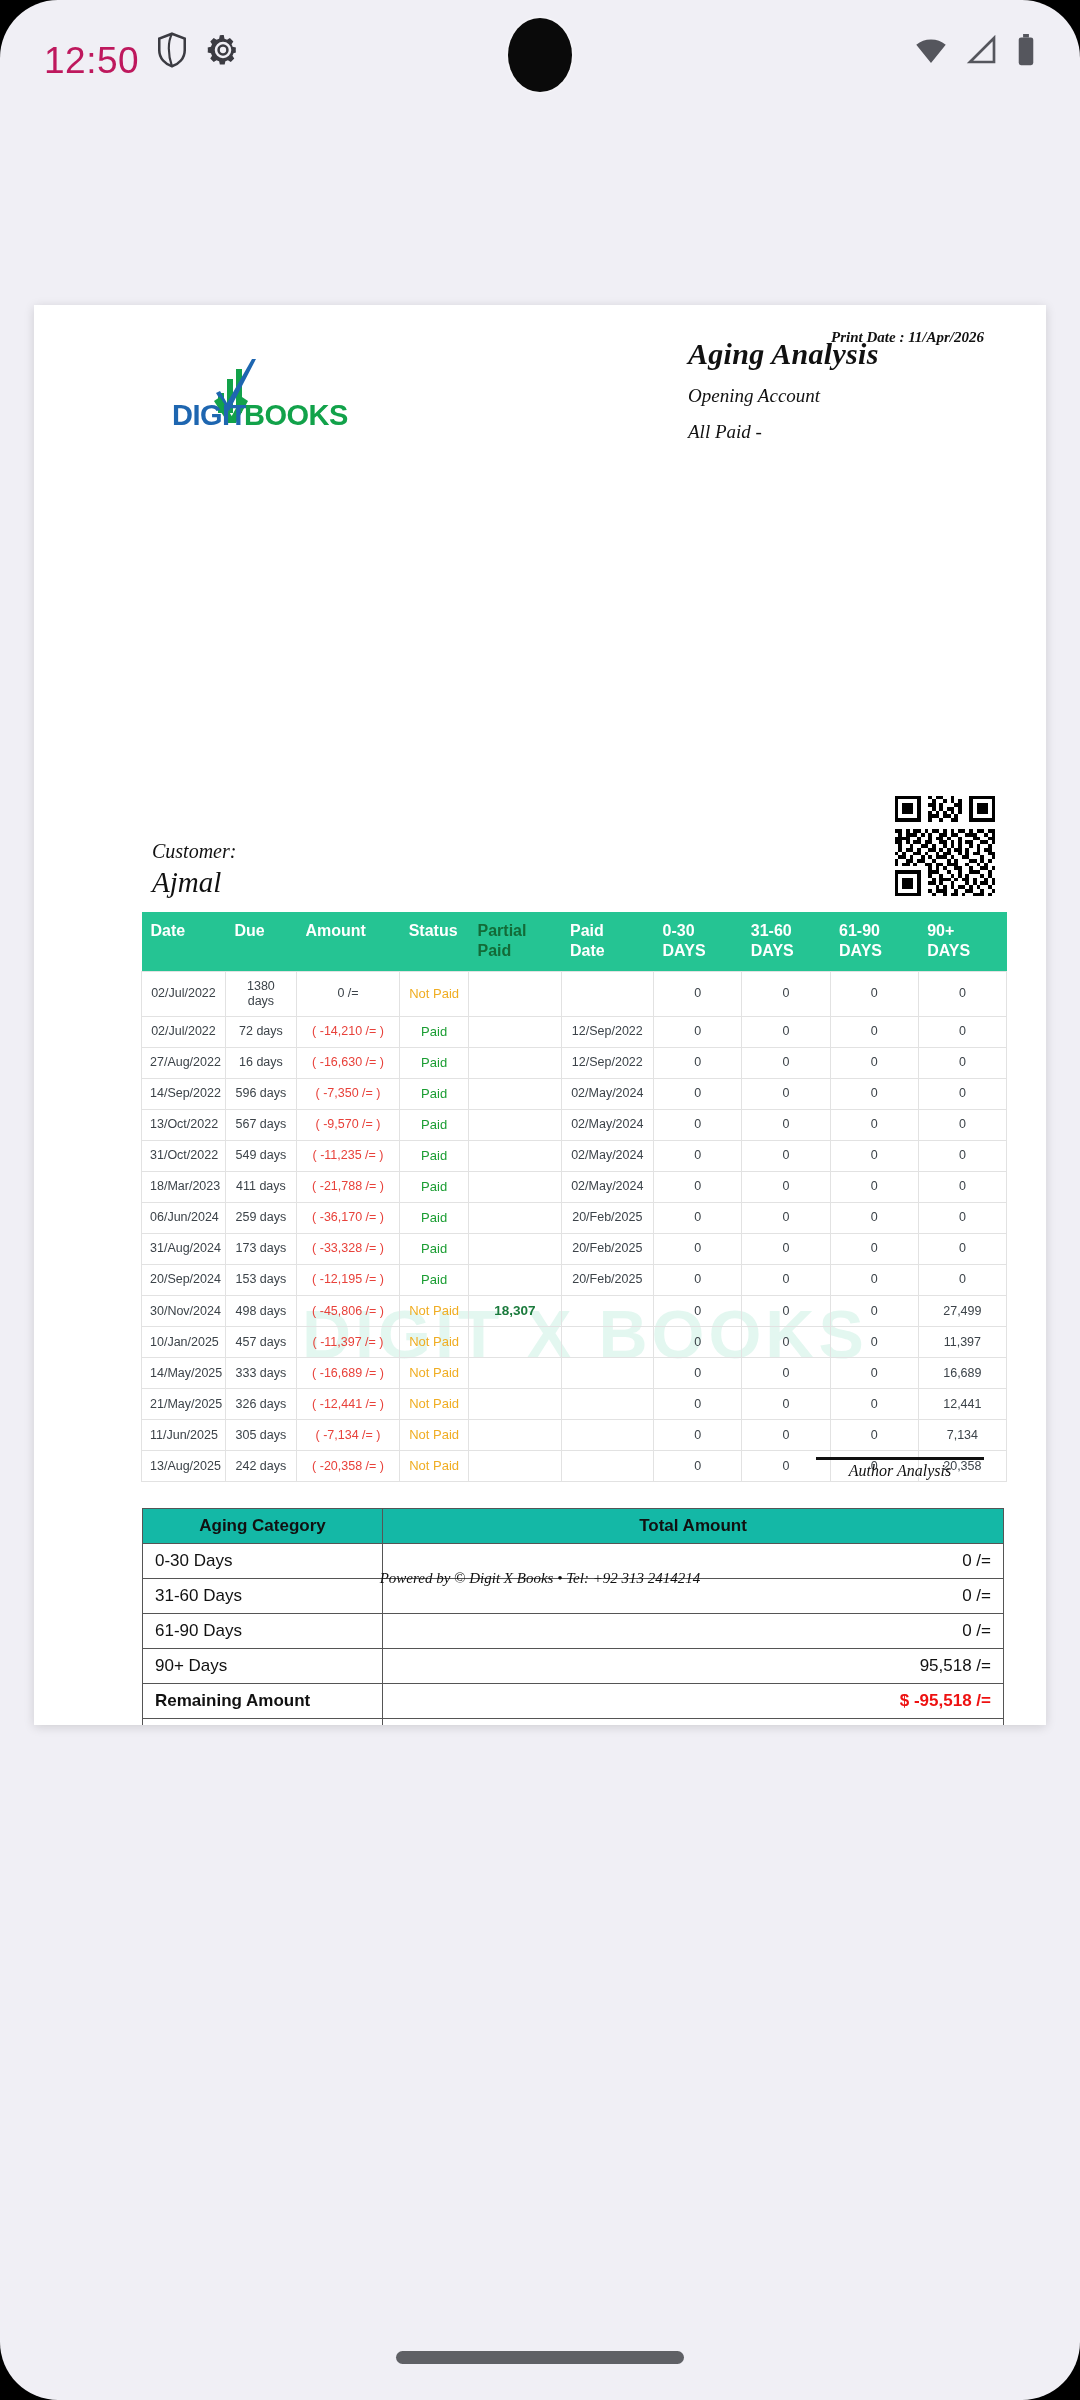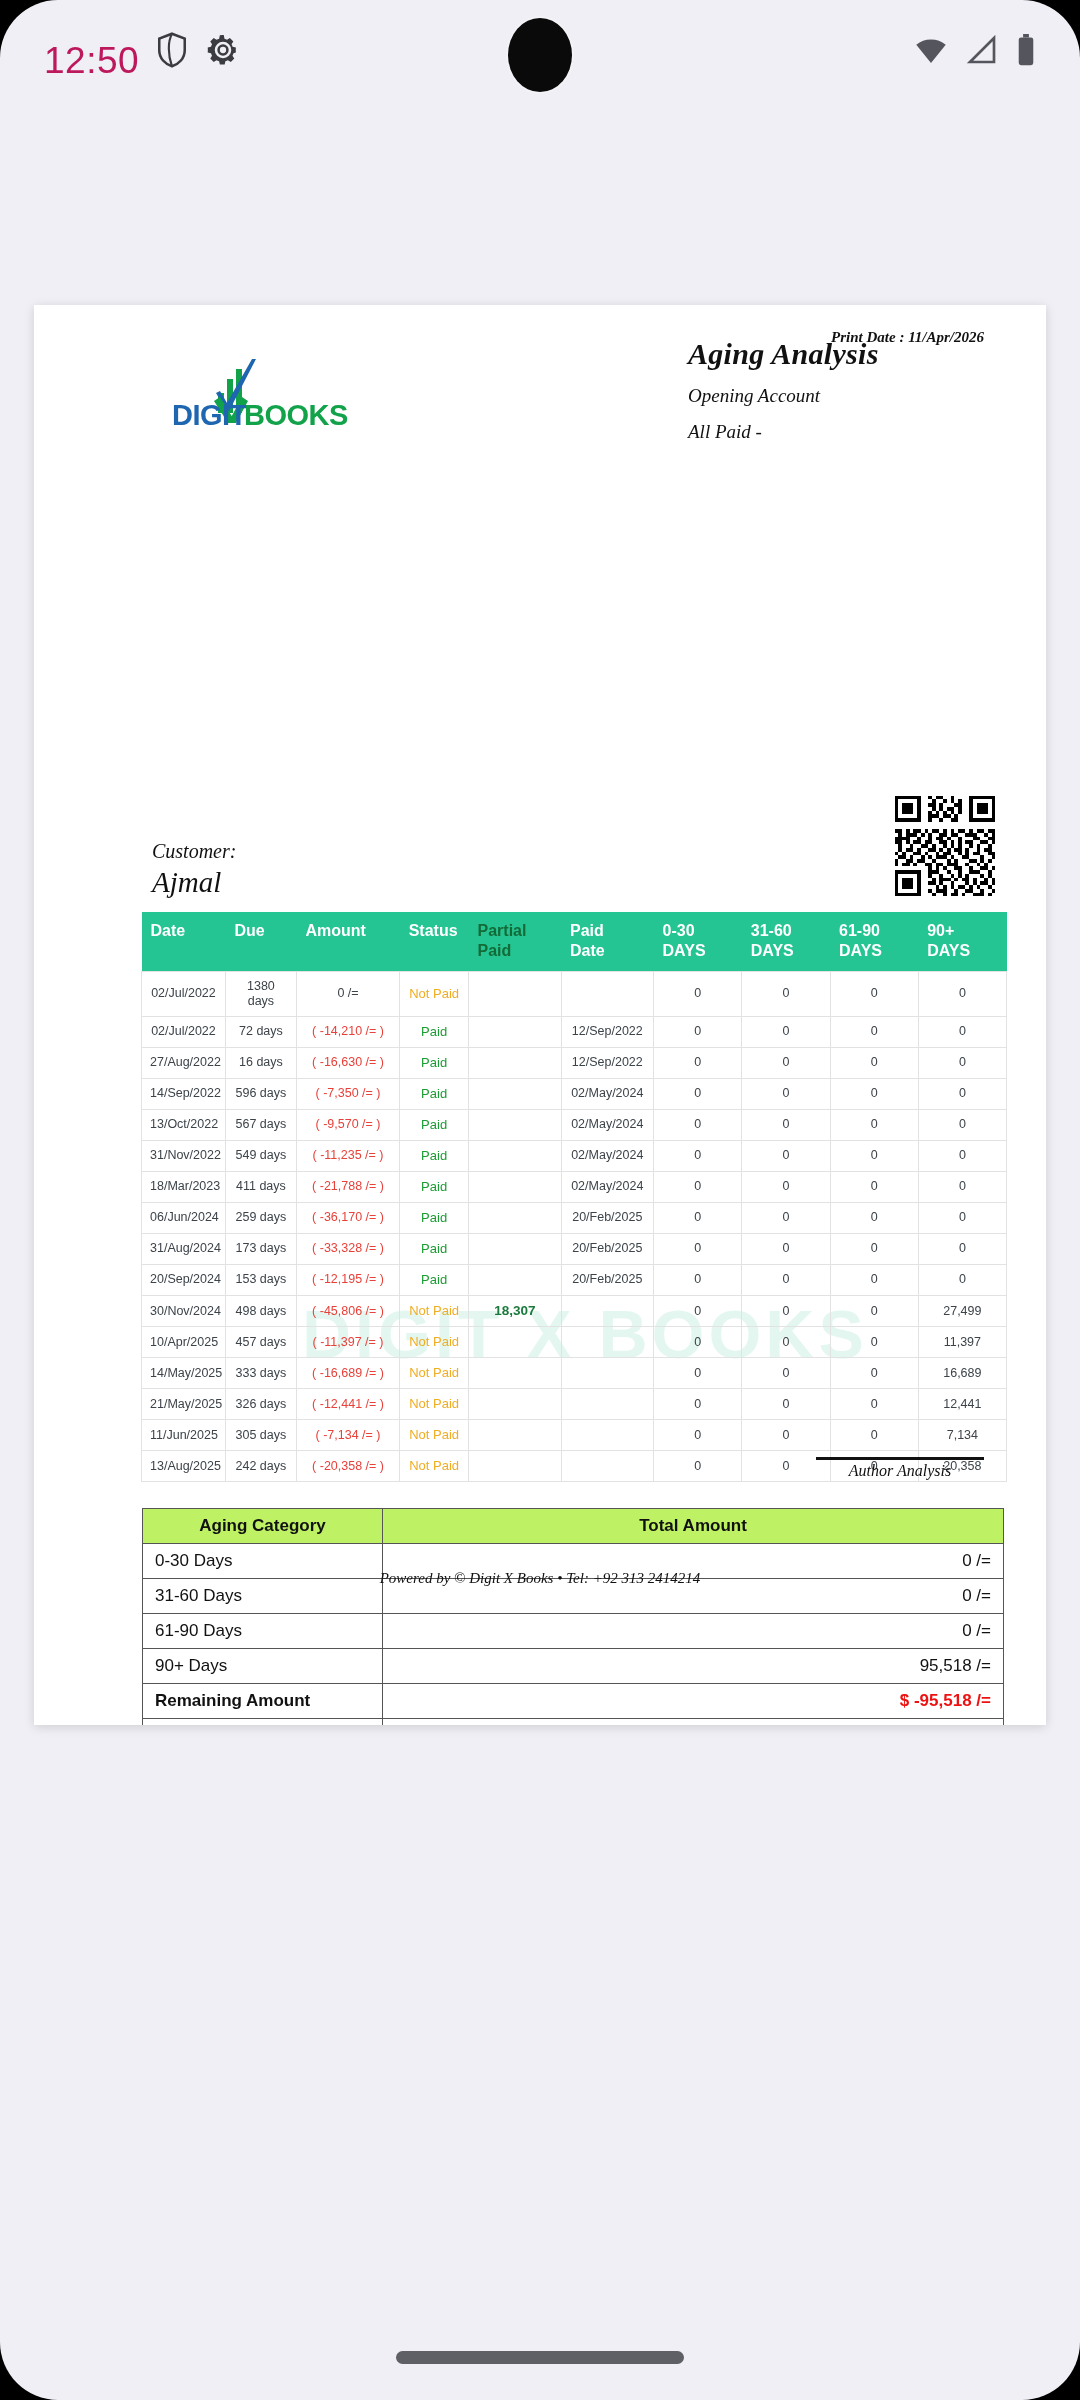--- a/index.html
+++ b/index.html
@@ -129,21 +129,21 @@
   .partial-val { color: #1a7a3c; font-size: 13.5px; font-weight: bold; }
 
   
   #summary-table {
     position: absolute; left: 108px; top: 1203px;
     width: 862px;
     border-collapse: collapse;
     table-layout: fixed;
   }
   #summary-table th {
-    background: #bef264;
+    background: #14b8a6;
     color: #111;
     border: 1px solid #555;
     font-size: 17px; font-weight: bold;
     padding: 7px 10px;
     text-align: center;
   }
   #summary-table th.sum-cat { width: 240px; }
   #summary-table td {
     border: 1px solid #555;
     font-size: 17px;
@@ -517,21 +517,21 @@
             <td class="c-amount"><span class="amt-neg">( -9,570 /= )</span></td>
             <td class="c-status"><span class="st-paid">Paid</span></td>
             <td class="c-partial"></td>
             <td class="c-paiddate">02/May/2024</td>
             <td class="c-age">0</td>
             <td class="c-age">0</td>
             <td class="c-age">0</td>
             <td class="c-age">0</td>
           </tr>
           <tr>
-            <td class="c-date">31/Nov/2022</td>
+            <td class="c-date">31/Oct/2022</td>
             <td class="c-due">549 days</td>
             <td class="c-amount"><span class="amt-neg">( -11,235 /= )</span></td>
             <td class="c-status"><span class="st-paid">Paid</span></td>
             <td class="c-partial"></td>
             <td class="c-paiddate">02/May/2024</td>
             <td class="c-age">0</td>
             <td class="c-age">0</td>
             <td class="c-age">0</td>
             <td class="c-age">0</td>
           </tr>
@@ -589,21 +589,21 @@
             <td class="c-amount"><span class="amt-neg">( -45,806 /= )</span></td>
             <td class="c-status"><span class="st-notpaid">Not Paid</span></td>
             <td class="c-partial"><span class="partial-val">18,307</span></td>
             <td class="c-paiddate"></td>
             <td class="c-age">0</td>
             <td class="c-age">0</td>
             <td class="c-age">0</td>
             <td class="c-age">27,499</td>
           </tr>
           <tr>
-            <td class="c-date">10/Apr/2025</td>
+            <td class="c-date">10/Jan/2025</td>
             <td class="c-due">457 days</td>
             <td class="c-amount"><span class="amt-neg">( -11,397 /= )</span></td>
             <td class="c-status"><span class="st-notpaid">Not Paid</span></td>
             <td class="c-partial"></td>
             <td class="c-paiddate"></td>
             <td class="c-age">0</td>
             <td class="c-age">0</td>
             <td class="c-age">0</td>
             <td class="c-age">11,397</td>
           </tr>

